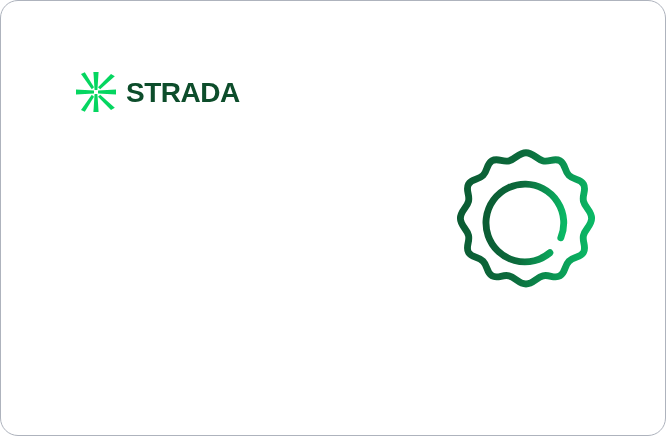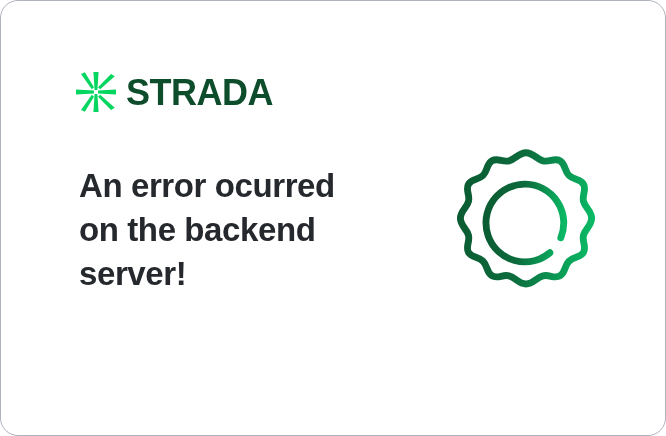--- a/index.html
+++ b/index.html
@@ -39,21 +39,21 @@
     height: 46px;
   }
   .brand-mark {
     width: 42px;
     height: 42px;
     display: block;
     flex: 0 0 auto;
   }
   .brand-word {
     font-family: "Liberation Sans", sans-serif;
-    font-size: 36px;
+    font-size: 28px;
     font-weight: bold;
     letter-spacing: -0.5px;
     color: #0d4d2b;
     line-height: 1;
     white-space: nowrap;
     margin-top: 1px;
   }
 
   
   .error-message {
@@ -103,21 +103,20 @@
           <polygon points="6.0,3.0 9.8,1.2 19.0,16.2 16.8,18.2"></polygon>
           <polygon points="36.0,3.0 39.8,5.2 25.2,18.2 23.0,16.2"></polygon>
           <polygon points="16.8,23.8 19.0,25.8 9.8,40.8 6.0,39.0"></polygon>
           <polygon points="23.0,25.8 25.2,23.8 39.8,36.8 36.0,39.0"></polygon>
         </g>
       </svg>
     </span>
     <span class="brand-word">STRADA</span>
   </div>
 
-  <p class="error-message">An error ocurred on the backend server!</p>
 
   <div class="gear-illustration">
     <svg viewBox="0 0 200 200" xmlns="http://www.w3.org/2000/svg" aria-hidden="true">
       <defs>
         <linearGradient id="gearGrad" x1="0" y1="0.45" x2="1" y2="0.55">
           <stop offset="0%" stop-color="#0b5c33"></stop>
           <stop offset="45%" stop-color="#0c6b3c"></stop>
           <stop offset="100%" stop-color="#0ab865"></stop>
         </linearGradient>
       </defs>

